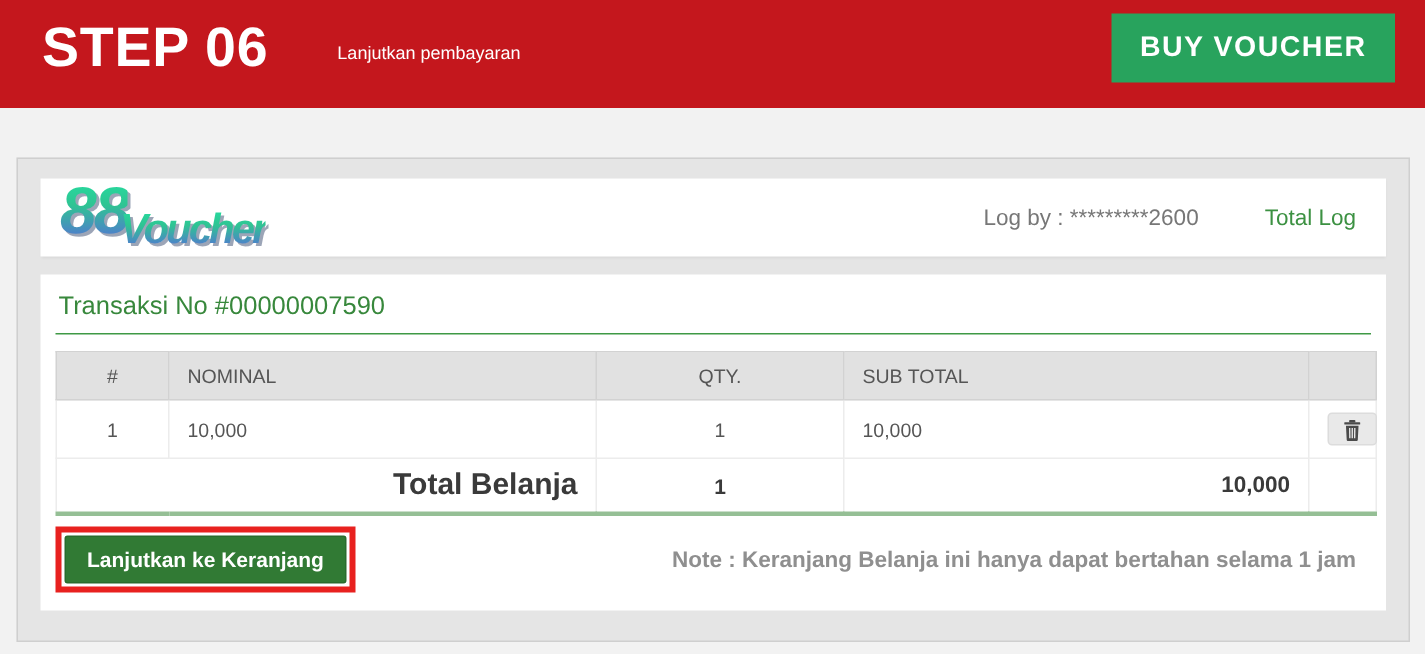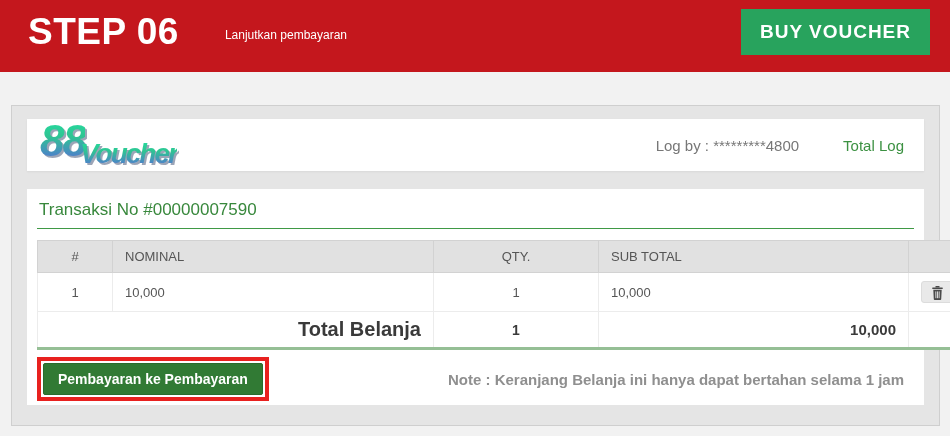--- a/index.html
+++ b/index.html
@@ -50,38 +50,38 @@
     filter:drop-shadow(2px 2px 0.5px rgba(35,55,95,0.45));
     display:inline-block;
   }
   .logo-88 { font-size:44px; line-height:1; }
   .logo-voucher { font-size:28px; line-height:1; margin-left:-5px; vertical-align:-7px; }
   .session-info { margin-left:auto; display:flex; align-items:center; gap:44px; font-size:15px; }
   .log-by { color:#777777; }
   .hapus-log { color:#3c9142; text-decoration:none; cursor:pointer; }
 
   
-  .content-card { background:#ffffff; margin-top:18px; padding:0 10px 4px; }
+  .content-card { background:#ffffff; margin-top:12px; padding:0 10px 12px; }
   .trans-title {
     color:#38883c; font-size:17px;
     padding:11px 2px 8px; border-bottom:1px solid #3f9945;
   }
 
   
   .cart-table {
     width:100%; border-collapse:collapse; table-layout:fixed;
     margin-top:11px; font-size:13px; color:#555555;
     border-bottom:3px solid #95bf95;
   }
   .cart-table th {
     background:#e1e1e1; border:1px solid #d2d2d2;
     padding:8px 12px; font-weight:400; color:#555555; font-size:13px;
   }
   .cart-table td { border:1px solid #ececec; padding:8px 12px; background:#ffffff; }
-  .col-no { width:75px; } .col-nominal { width:321px; }
+  .col-no { width:75px; } .col-nominal { width:285px; }
   .col-qty { width:165px; } .col-subtotal { width:310px; } .col-action { width:45px; }
   .al-c { text-align:center; } .al-l { text-align:left; } .al-r { text-align:left; }
   .cell-action { text-align:center; padding:3px 4px; }
   .trash-btn {
     background:#e9e9e9; border:1px solid #dcdcdc; border-radius:3px;
     padding:4px 9px 2px; cursor:pointer; line-height:0;
   }
   .total-row td { padding:6px 12px; }
   .total-label  { text-align:right; font-weight:700; color:#3a3a3a; font-size:20px; }
   .total-qty    { text-align:center; font-weight:700; color:#3a3a3a; font-size:14px; }
@@ -111,21 +111,21 @@
     <button class="buy-voucher-btn">BUY VOUCHER</button>
   </header>
 
   <div class="outer-container">
 
     <div class="logo-bar">
       <div class="logo">
         <span class="logo-part logo-88">88</span><span class="logo-part logo-voucher">Voucher</span>
       </div>
       <div class="session-info">
-        <span class="log-by">Log by : *********4800</span>
+        <span class="log-by">Log by : *********2600</span>
         <a class="hapus-log">Total Log</a>
       </div>
     </div>
 
     <div class="content-card">
       <div class="trans-title">Transaksi No #00000007590</div>
 
       <table class="cart-table">
         <thead>
           <tr>
@@ -165,20 +165,20 @@
             <td class="total-label" colspan="2">Total Belanja</td>
             <td class="total-qty">1</td>
             <td class="total-subtotal">10,000</td>
             <td></td>
           </tr>
         </tbody>
       </table>
 
       <div class="footer-row">
         <div class="red-highlight">
-          <button class="continue-btn">Pembayaran ke Pembayaran</button>
+          <button class="continue-btn">Lanjutkan ke Keranjang</button>
         </div>
         <div class="note">Note : Keranjang Belanja ini hanya dapat bertahan selama 1 jam</div>
       </div>
     </div>
 
   </div>
 </div>
 
 </body></html>

